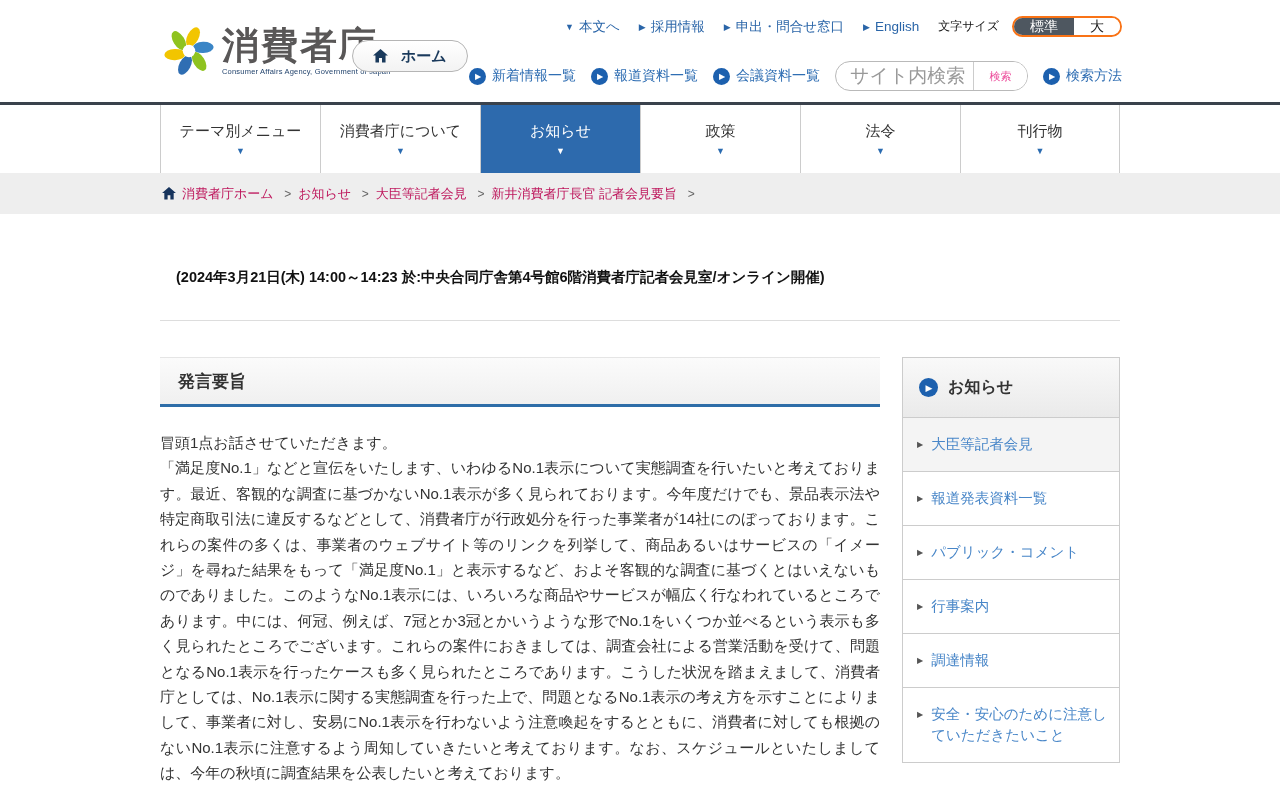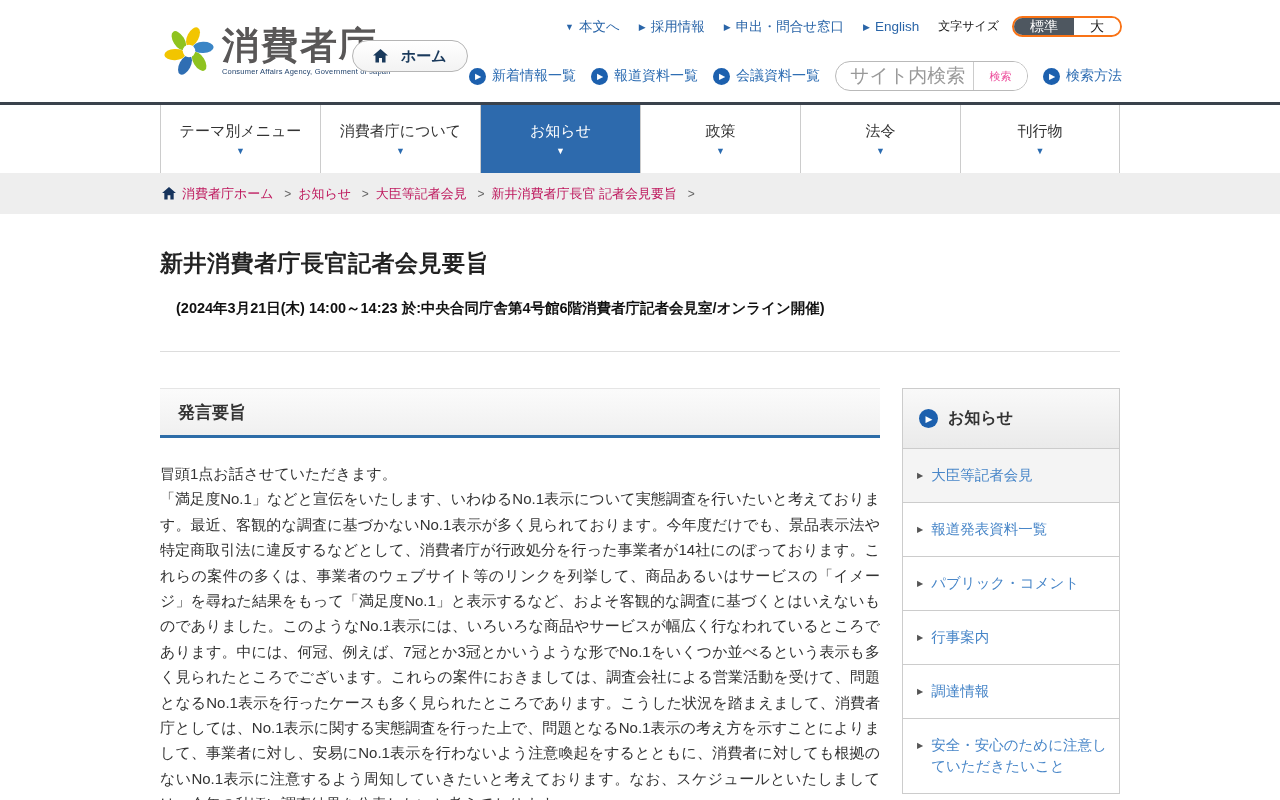--- a/index.html
+++ b/index.html
@@ -235,21 +235,20 @@
         </span>
         <span class="bc-item">
           <a>新井消費者庁長官 記者会見要旨</a>
           <span class="bc-sep">&gt;</span>
         </span>
       </span>
   </div>
 </div>
 
 <div class="title-block">
-  <h1 class="page-title">新井消費者庁長官記者会見要旨</h1>
   <p class="page-datetime">(2024年3月21日(木) 14:00～14:23 於:中央合同庁舎第4号館6階消費者庁記者会見室/オンライン開催)</p>
 </div>
 <hr class="title-hr">
 
 <div class="content-wrap">
 
   <div class="main-col">
     <div class="section-heading">発言要旨</div>
     <div class="body-text">
 

